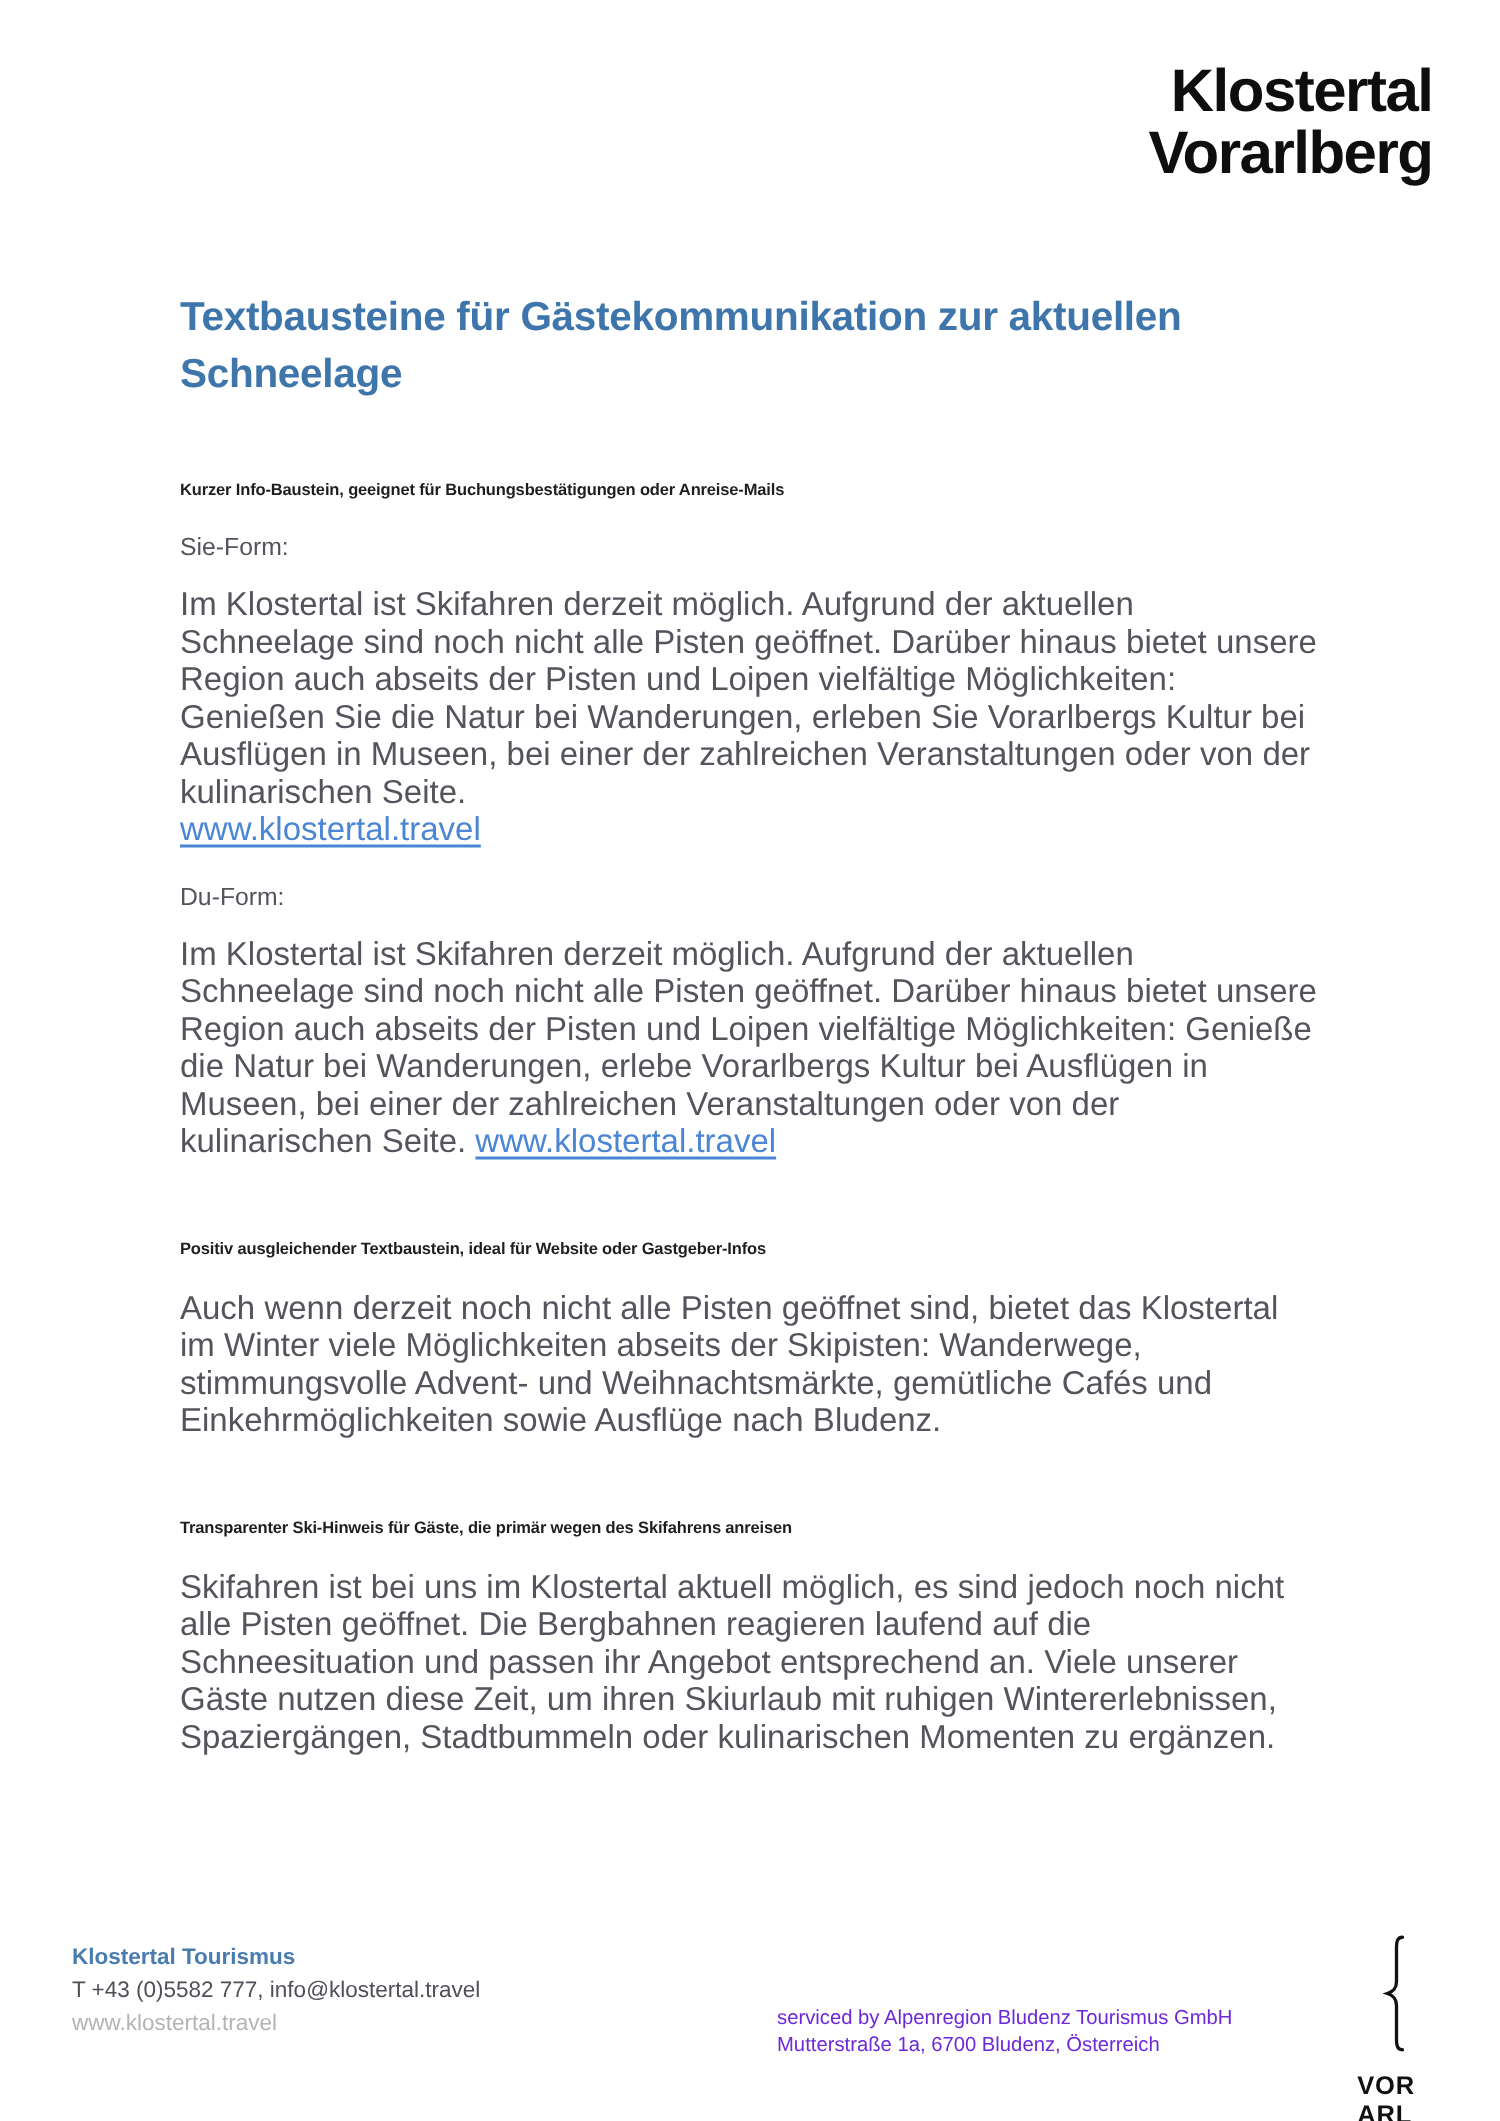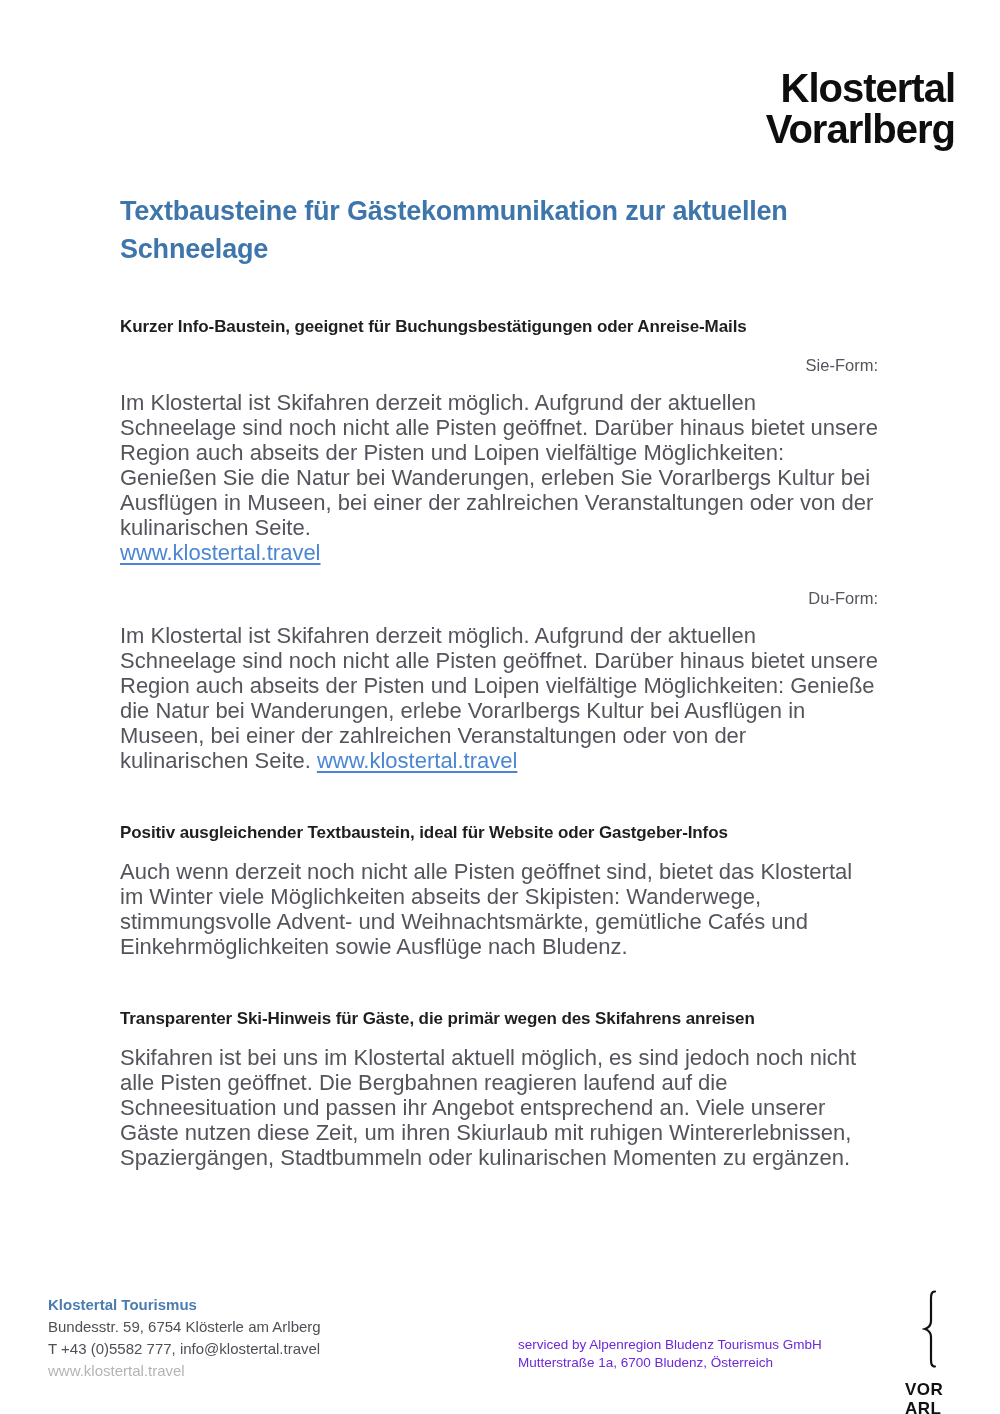--- a/index.html
+++ b/index.html
@@ -10,21 +10,21 @@
     position: relative;
     font-family: "Liberation Sans", sans-serif;
     color: #54545c;
     overflow: hidden;
   }
   .page { position: absolute; inset: 0; background: #fff; }
 
   
   .brand-logo {
     position: absolute;
-    top: 68px;
+    top: 41px;
     right: 45px;
     text-align: right;
     font-weight: 700;
     font-size: 40px;
     line-height: 41px;
     letter-spacing: -1px;
     color: #0e0e0e;
   }
 
   
@@ -39,32 +39,31 @@
     font-size: 27px;
     line-height: 38px;
     font-weight: 700;
     letter-spacing: -0.2px;
     margin-bottom: 47px;
   }
   .section { margin-top: 0; }
   .section + .section { margin-top: 48px; }
   .section-heading {
     color: #1e1e1e;
-    font-size: 17px;
+    font-size: 11px;
     font-weight: 700;
     line-height: 24px;
     letter-spacing: -0.1px;
     margin-bottom: 14px;
   }
   .form-label {
     font-size: 16.5px;
     line-height: 24px;
     color: #54545c;
     margin-bottom: 13px;
-    text-align: right;
   }
   p.body-text {
     font-size: 22px;
     line-height: 25px;
     color: #54545c;
     margin-bottom: 16px;
   }
   a.doc-link {
     color: #4b86d4;
     text-decoration: underline;
@@ -148,21 +147,20 @@
 
     <div class="section">
       <div class="section-heading">Transparenter Ski-Hinweis für Gäste, die primär wegen des Skifahrens anreisen</div>
       <p class="body-text">Skifahren ist bei uns im Klostertal aktuell möglich, es sind jedoch noch nicht alle Pisten geöffnet. Die Bergbahnen reagieren laufend auf die Schneesituation und passen ihr Angebot entsprechend an. Viele unserer Gäste nutzen diese Zeit, um ihren Skiurlaub mit ruhigen Wintererlebnissen, Spaziergängen, Stadtbummeln oder kulinarischen Momenten zu ergänzen.</p>
     </div>
 
   </div>
 
   <div class="footer-left">
     <div class="footer-org">Klostertal Tourismus</div>
-    <div>Bundesstr. 59, 6754 Klösterle am Arlberg</div>
     <div>T +43 (0)5582 777, info@klostertal.travel</div>
     <div class="footer-site">www.klostertal.travel</div>
   </div>
 
   <div class="footer-center">
     <div>serviced by Alpenregion Bludenz Tourismus GmbH</div>
     <div>Mutterstraße 1a, 6700 Bludenz, Österreich</div>
   </div>
 
   <div class="region-logo">

